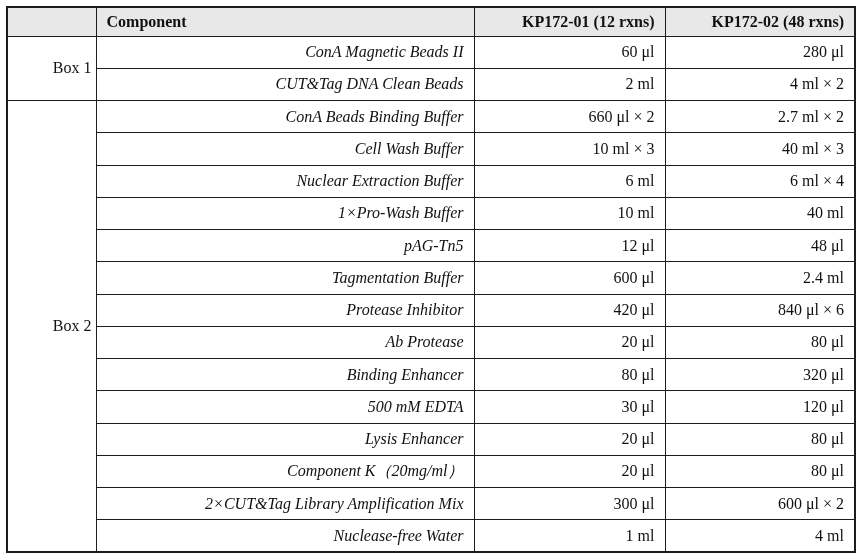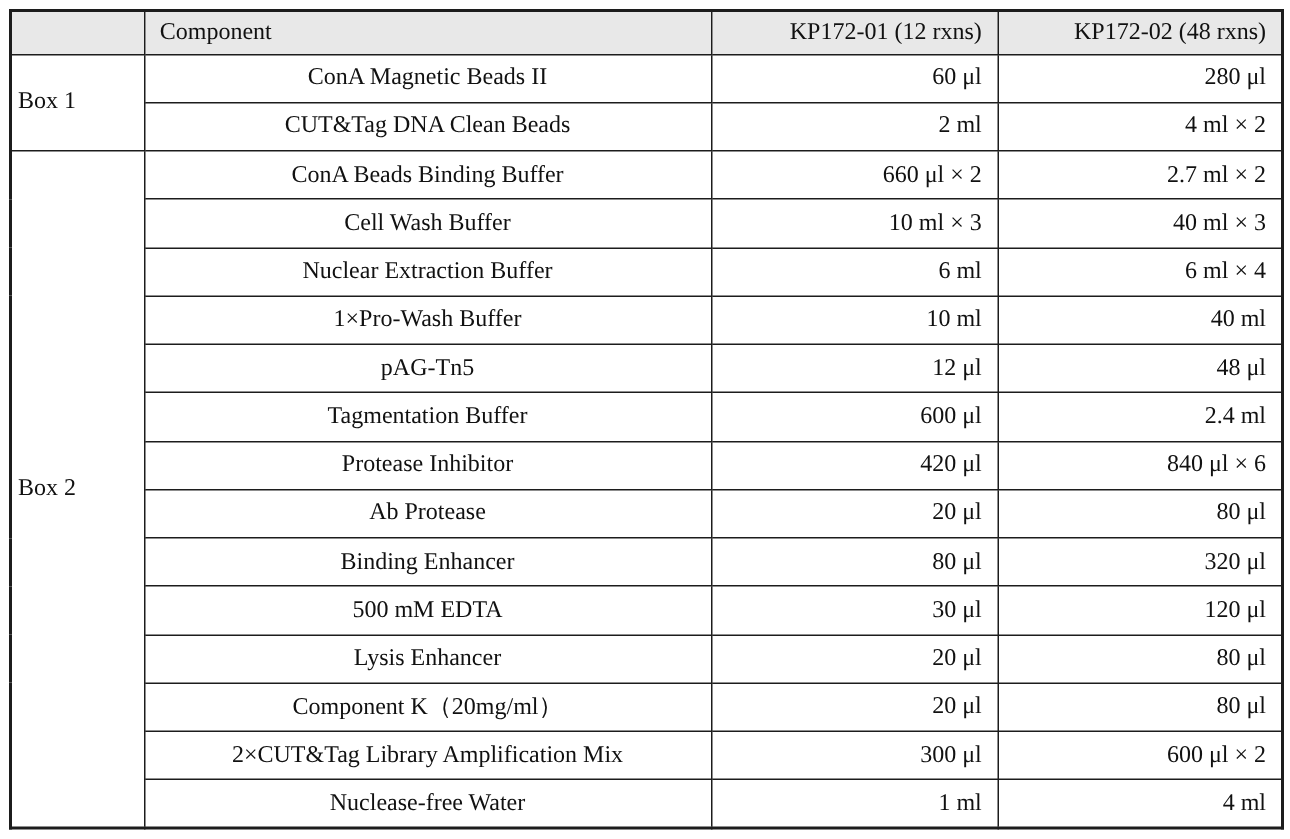--- a/index.html
+++ b/index.html
@@ -32,31 +32,31 @@
   .kit-table th,
   .kit-table td {
     border: 1.4px solid var(--border-color);
     padding: 0 10px;
     vertical-align: middle;
     overflow: hidden;
     white-space: nowrap;
   }
   .kit-table thead th {
     background: var(--header-bg);
-    font-weight: normal;
+    font-weight: bold;
     height: 29px;
   }
   .kit-table thead th.col-component { text-align: left; }
   .kit-table thead th.col-qty { text-align: right; }
   .kit-table tbody td { height: 31px; }
   .kit-table td.box-cell {
-    text-align: left;
+    text-align: right;
     padding: 0 4px;
   }
-  .kit-table td.comp-cell { text-align: center; }
+  .kit-table td.comp-cell { text-align: right; font-style: italic; }
   .kit-table td.val-cell  { text-align: right; }
 </style>
 </head>
 <body>
 
 <div class="page">
   <table class="kit-table">
     <colgroup>
       <col style="width:89px">
       <col style="width:378px">

